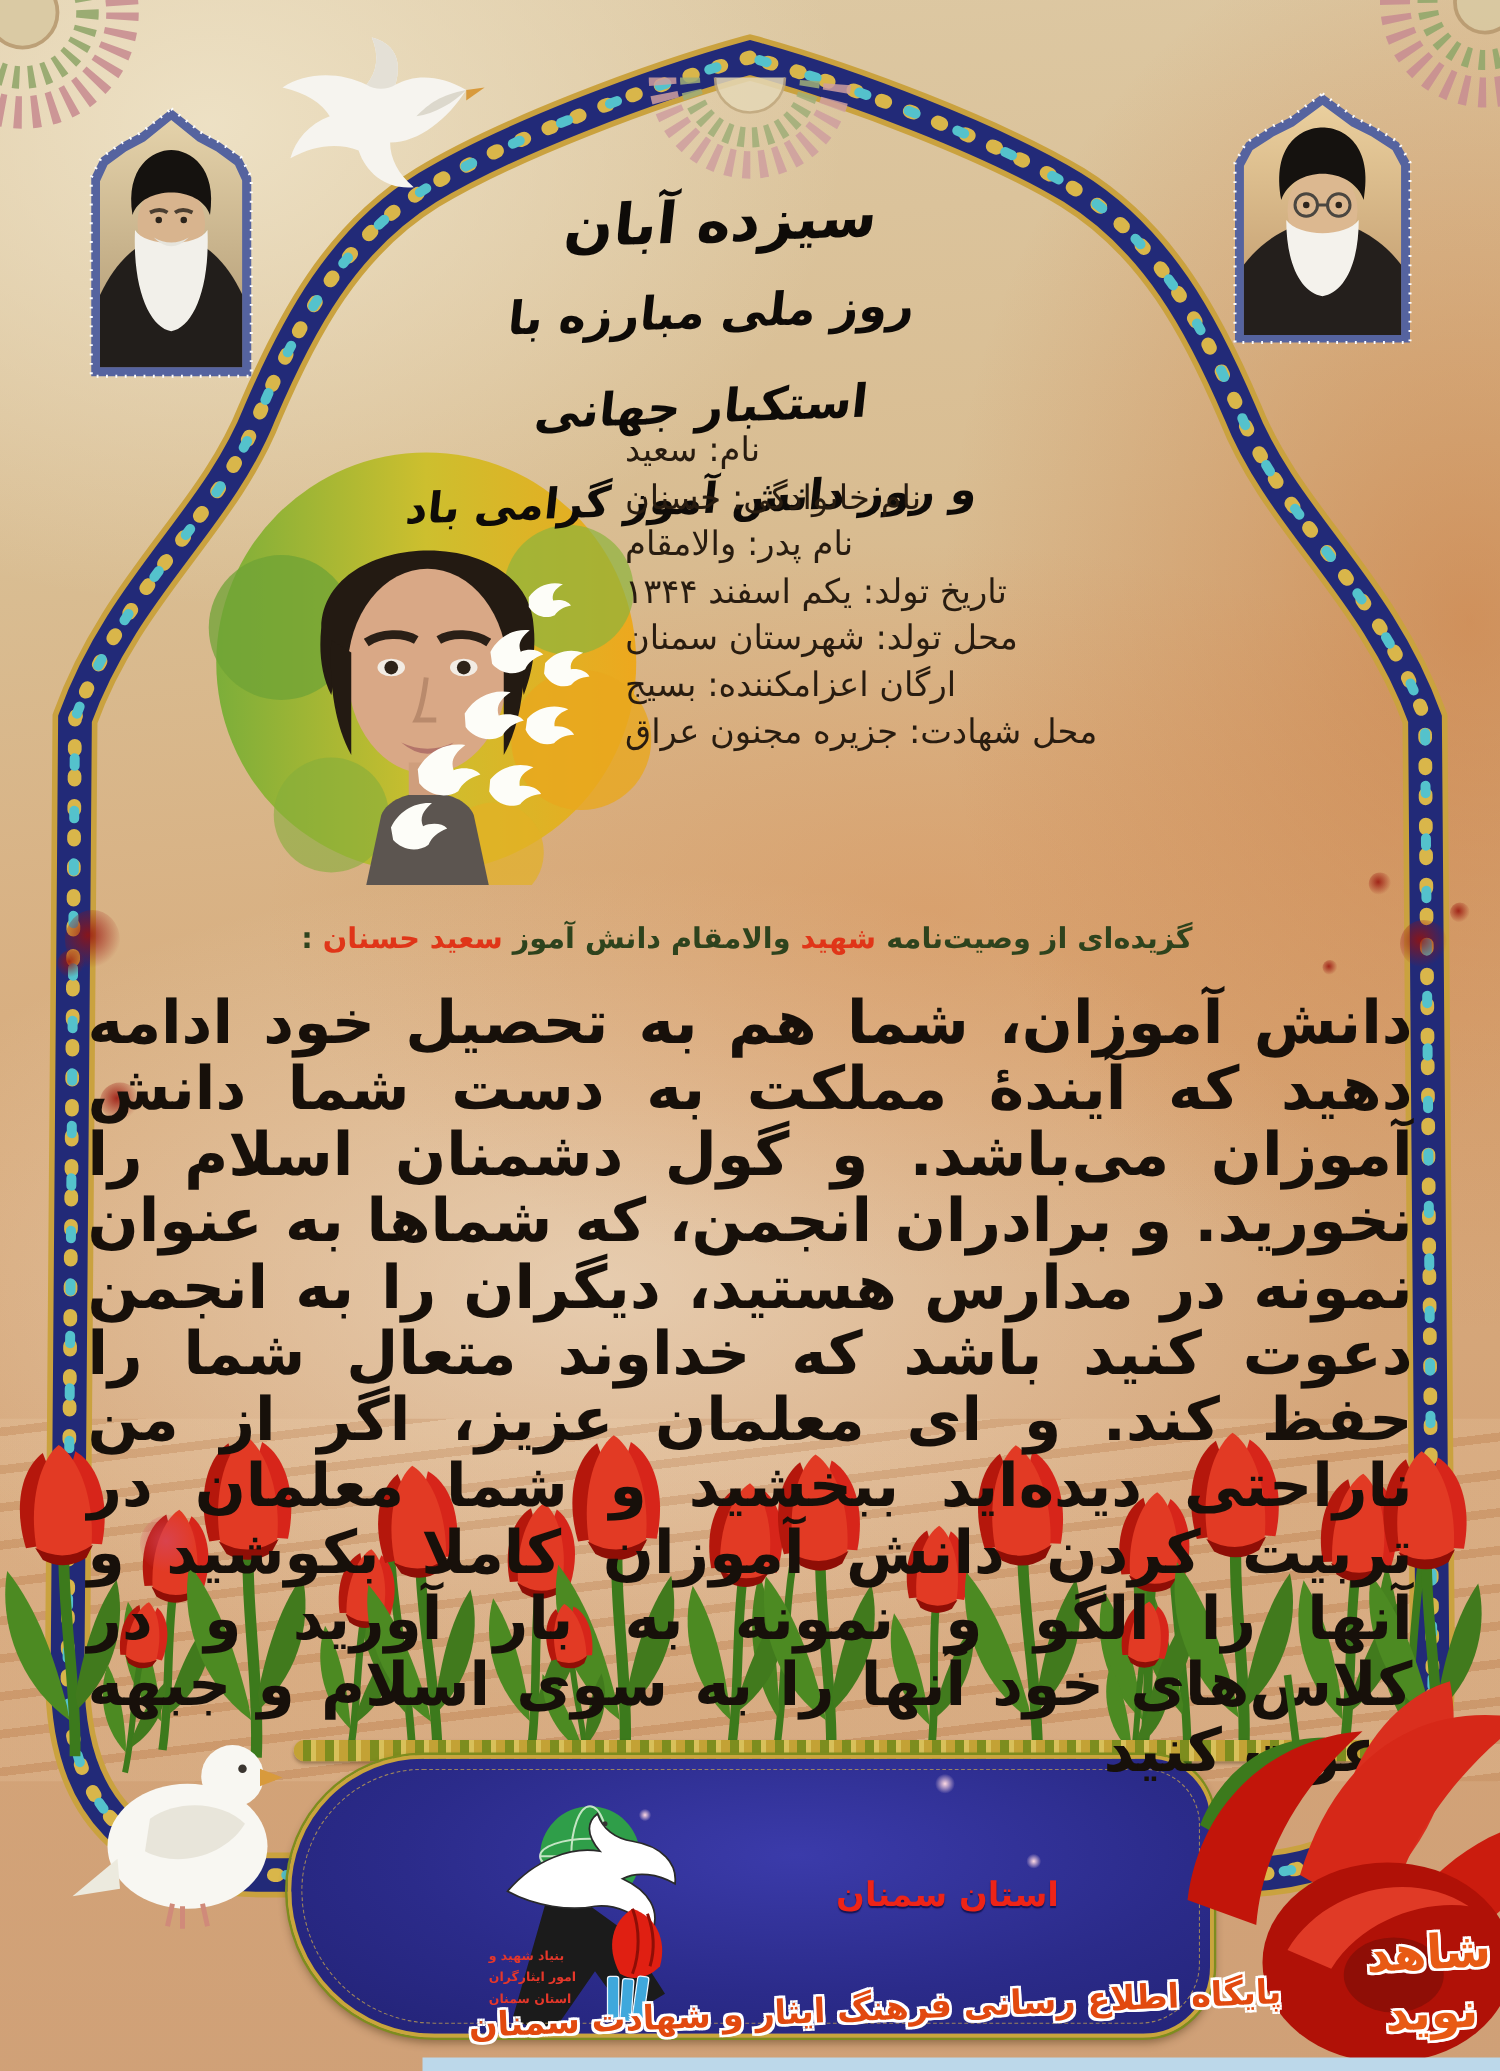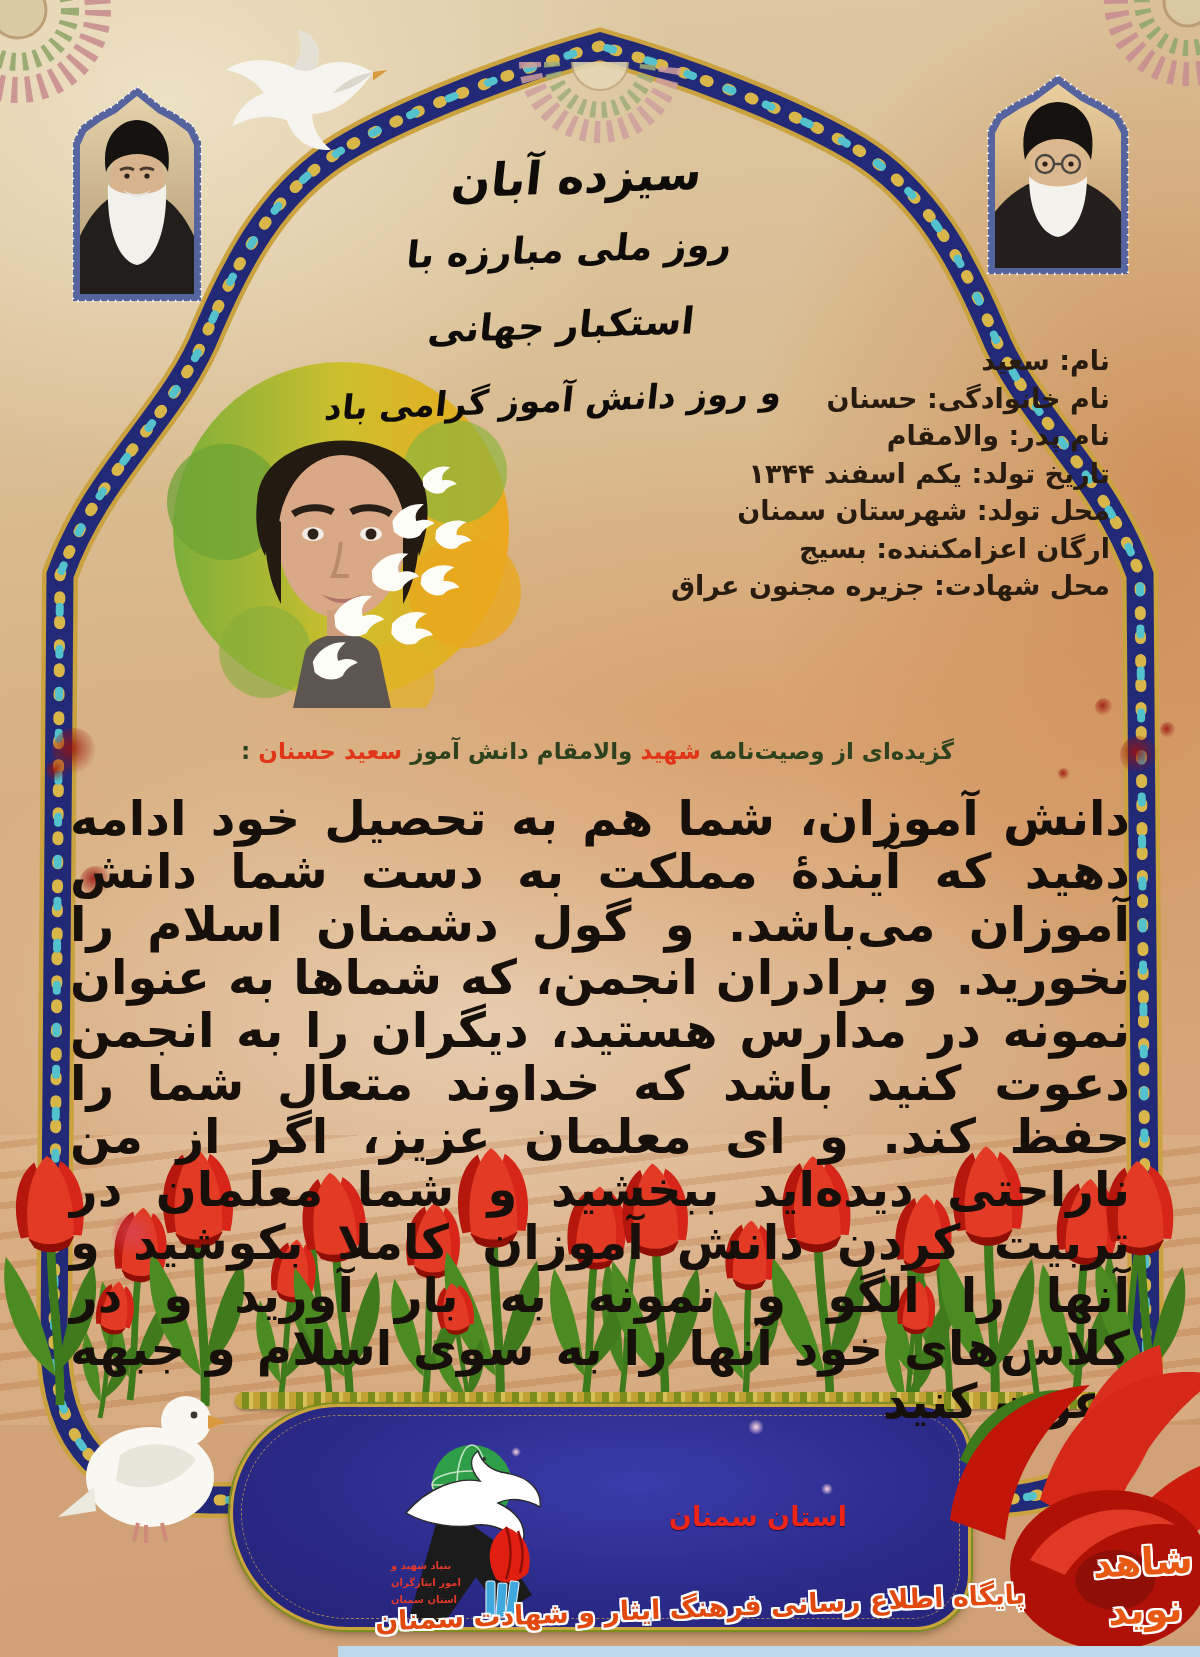--- a/index.html
+++ b/index.html
@@ -13,22 +13,22 @@
       radial-gradient(ellipse 980px 520px at 40% 62%, rgba(244,234,218,.55) 0%, rgba(244,234,218,0) 64%),
       linear-gradient(175deg,#ddc9a4 0%,#d9bd92 26%,#d8ab7c 52%,#d4a478 72%,#cfa077 100%);
   }
   .abs{position:absolute;}
   
   .calligraphy{left:330px;top:142px;width:470px;text-align:center;color:#0e0b08;z-index:30;
     transform:skewX(-8deg) rotate(-2deg);font-weight:bold;}
   .calligraphy .c1{font-size:46px;line-height:70px;}
   .calligraphy .c2{font-size:37px;line-height:76px;}
   .calligraphy .c3{font-size:34px;line-height:72px;}
-  .bio{left:500px;top:342px;width:610px;text-align:right;z-index:30;
-    color:#281c10;font-size:27px;line-height:37.5px;font-weight:bold;}
+  .bio{left:500px;top:342px;width:610px;text-align:left;z-index:30;
+    color:#281c10;font-size:27px;line-height:37.5px;}
   .testament-heading{left:60px;top:738px;width:1075px;z-index:30;font-size:23px;font-weight:bold;
     text-align:center;white-space:nowrap;color:#2e431d;}
   .testament-heading .red{color:#e03518;}
   .testament-body{left:70px;top:792px;width:1060px;z-index:30;color:#17100a;
     font-size:48px;font-weight:bold;line-height:53px;text-align:justify;}
   
   .portrait{z-index:15;}
   
   .sand{left:0;top:1135px;width:1200px;height:290px;z-index:5;opacity:.55;
     background:repeating-linear-gradient(-7deg, rgba(178,112,60,.35) 0 7px, rgba(242,216,182,.30) 7px 30px);}

